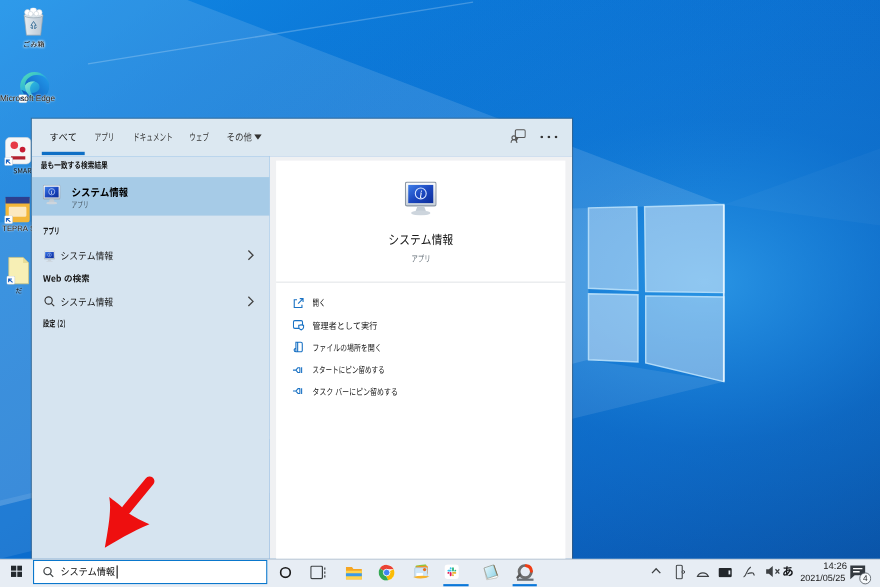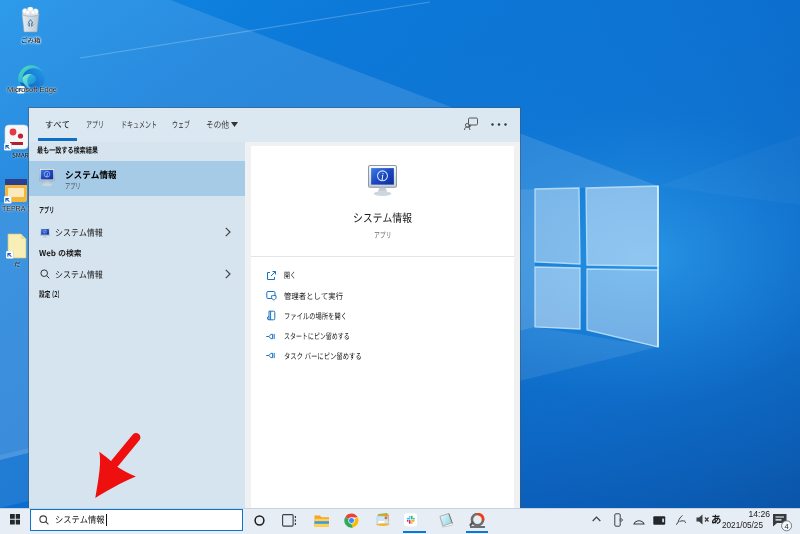--- a/index.html
+++ b/index.html
@@ -91,21 +91,21 @@
         </linearGradient>
 </defs>
 <circle cx="16" cy="16" r="14.5" fill="url(#eg1)"></circle>
 <path d="M2.6 19.5 A 14.5 14.5 0 0 0 30.5 16.5 C 30.5 9 25 4.3 17.8 4.6 C 10.5 5 6.2 10 6.4 15.2 C 8.6 11.6 12.8 10.4 16.4 11.4 C 20.4 12.6 21.6 16 20.6 18.6 C 19 22.3 13.4 23.8 8.8 22 C 6.3 21 4 20.2 2.6 19.5 Z" fill="url(#eg2)"></path>
 <path d="M6.4 15.2 C 6 20.8 10.4 27.6 17.2 27.9 C 12.1 24.3 10.9 19.8 11.6 16.7 C 12.3 13.7 14.5 11.9 16.4 11.4 C 12.8 10.4 8.6 11.6 6.4 15.2 Z" fill="url(#eg3)"></path>
 </svg>
     <svg style="left:17px;top:86px" width="7.5" height="7.5" viewBox="0 0 10 10">
 <rect x="0" y="0" width="10" height="10" rx="1.6" fill="#fff" stroke="#9fb6c8" stroke-width="0.5"></rect>
 <path d="M2.5 7.5 L2.5 3.5 L6.5 3.5 M2.5 3.5 L7.2 7.6" stroke="#1b62c0" stroke-width="1.4" fill="none"></path>
 </svg>
-    <div style="left:0px;top:85px;width:64px;text-align:center;font-size:7.5px;color:#14100c;text-shadow:0 0 2px #fff,0 0 1px #fff;font-family:'Liberation Sans',sans-serif">Microsoft Edge</div>
+    <div style="left:0px;top:85px;width:64px;text-align:left;font-size:7.5px;color:#14100c;text-shadow:0 0 2px #fff,0 0 1px #fff;font-family:'Liberation Sans',sans-serif">Microsoft Edge</div>
 <svg style="left:4px;top:124px" width="25" height="26" viewBox="0 0 25 26">
 <rect x="1" y="1" width="23" height="24" rx="4" fill="#f5f7f8" stroke="#d2d8dc" stroke-width="0.6"></rect>
 <circle cx="9" cy="8" r="3.4" fill="#e63946"></circle>
       <circle cx="16.5" cy="12" r="2.6" fill="#c81d33"></circle>
 <path d="M6 18 h13 v3 h-13 z" fill="#b3202e"></path>
 </svg>
     <svg style="left:4px;top:143px" width="7.5" height="7.5" viewBox="0 0 10 10">
 <rect x="0" y="0" width="10" height="10" rx="1.6" fill="#fff" stroke="#9fb6c8" stroke-width="0.5"></rect>
 <path d="M2.5 7.5 L2.5 3.5 L6.5 3.5 M2.5 3.5 L7.2 7.6" stroke="#1b62c0" stroke-width="1.4" fill="none"></path>
 </svg>
@@ -516,21 +516,21 @@
     <svg style="left:695.5px;top:514px" width="13" height="11" viewBox="0 0 13 11">
 <path d="M0.5 3.5 h2.5 l3.5 -3 v10 l-3.5 -3 h-2.5 z" fill="#3d4043"></path>
 <path d="M9 3.5 L12.5 7.5 M12.5 3.5 L9 7.5" stroke="#3d4043" stroke-width="1.2"></path>
     </svg>
     <svg class="t " style="left:711px;top:513.5px;" width="10.5" preserveAspectRatio="none" height="10.5" viewBox="0 0 200 200" fill="#17191c">
       <g transform="matrix(1 0 0 -1 0 176)">
         <use href="#b28" x="0"></use>
       </g>
     </svg>
     <div style="left:722px;top:510px;width:48px;height:9px;font-size:8.6px;color:#1a1a1a;text-align:right;line-height:9px">14:26</div>
-    <div style="left:722px;top:521px;width:52px;height:9px;font-size:8.2px;color:#1a1a1a;line-height:9px">2021/05/25</div>
+    <div style="left:722px;top:521px;width:52px;height:9px;font-size:8.2px;color:#1a1a1a;text-align:center;line-height:9px">2021/05/25</div>
     <svg style="left:772px;top:512.5px" width="20" height="19" viewBox="0 0 20 19">
 <path d="M1 1 h13.5 v9 h-9.5 l-4 3.5 z" fill="#343a40"></path>
 <path d="M3.5 4 h8.5 M3.5 6.8 h6" stroke="#fff" stroke-width="1.2"></path>
 <circle cx="14.6" cy="12.8" r="5" fill="#f6f9fb" stroke="#596066" stroke-width="0.8"></circle>
 <text x="14.6" y="15.6" text-anchor="middle" font-size="7.5" font-family="Liberation Sans" fill="#23272b">4</text>
 </svg>
     <svg style="left:88px;top:424px" width="58" height="80" viewBox="0 0 58 80">
 <path d="M48 13.5 L27 39" stroke="#ee0f0f" stroke-width="8.8" stroke-linecap="round" fill="none"></path>
 <path d="M11.3 27.8 C13.3 38 11.2 52 7.3 74 C17 68 32 59 47.9 52.5 C38 48.5 31.5 44.5 27 41 L25.5 39.5 C20 34 15.5 31 11.3 27.8 Z" fill="#ee0f0f"></path>
 </svg>

